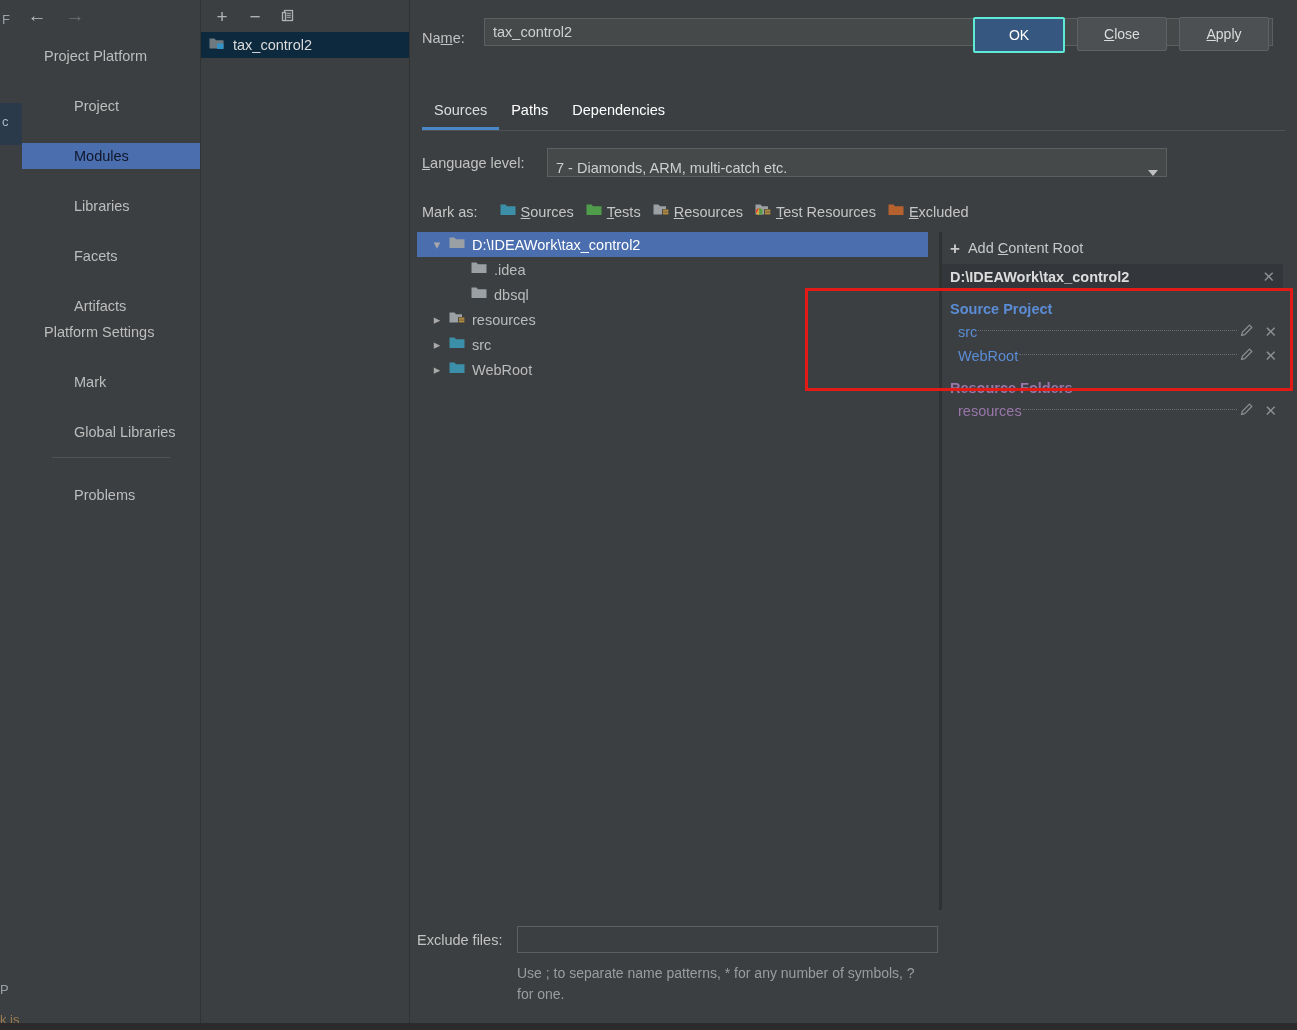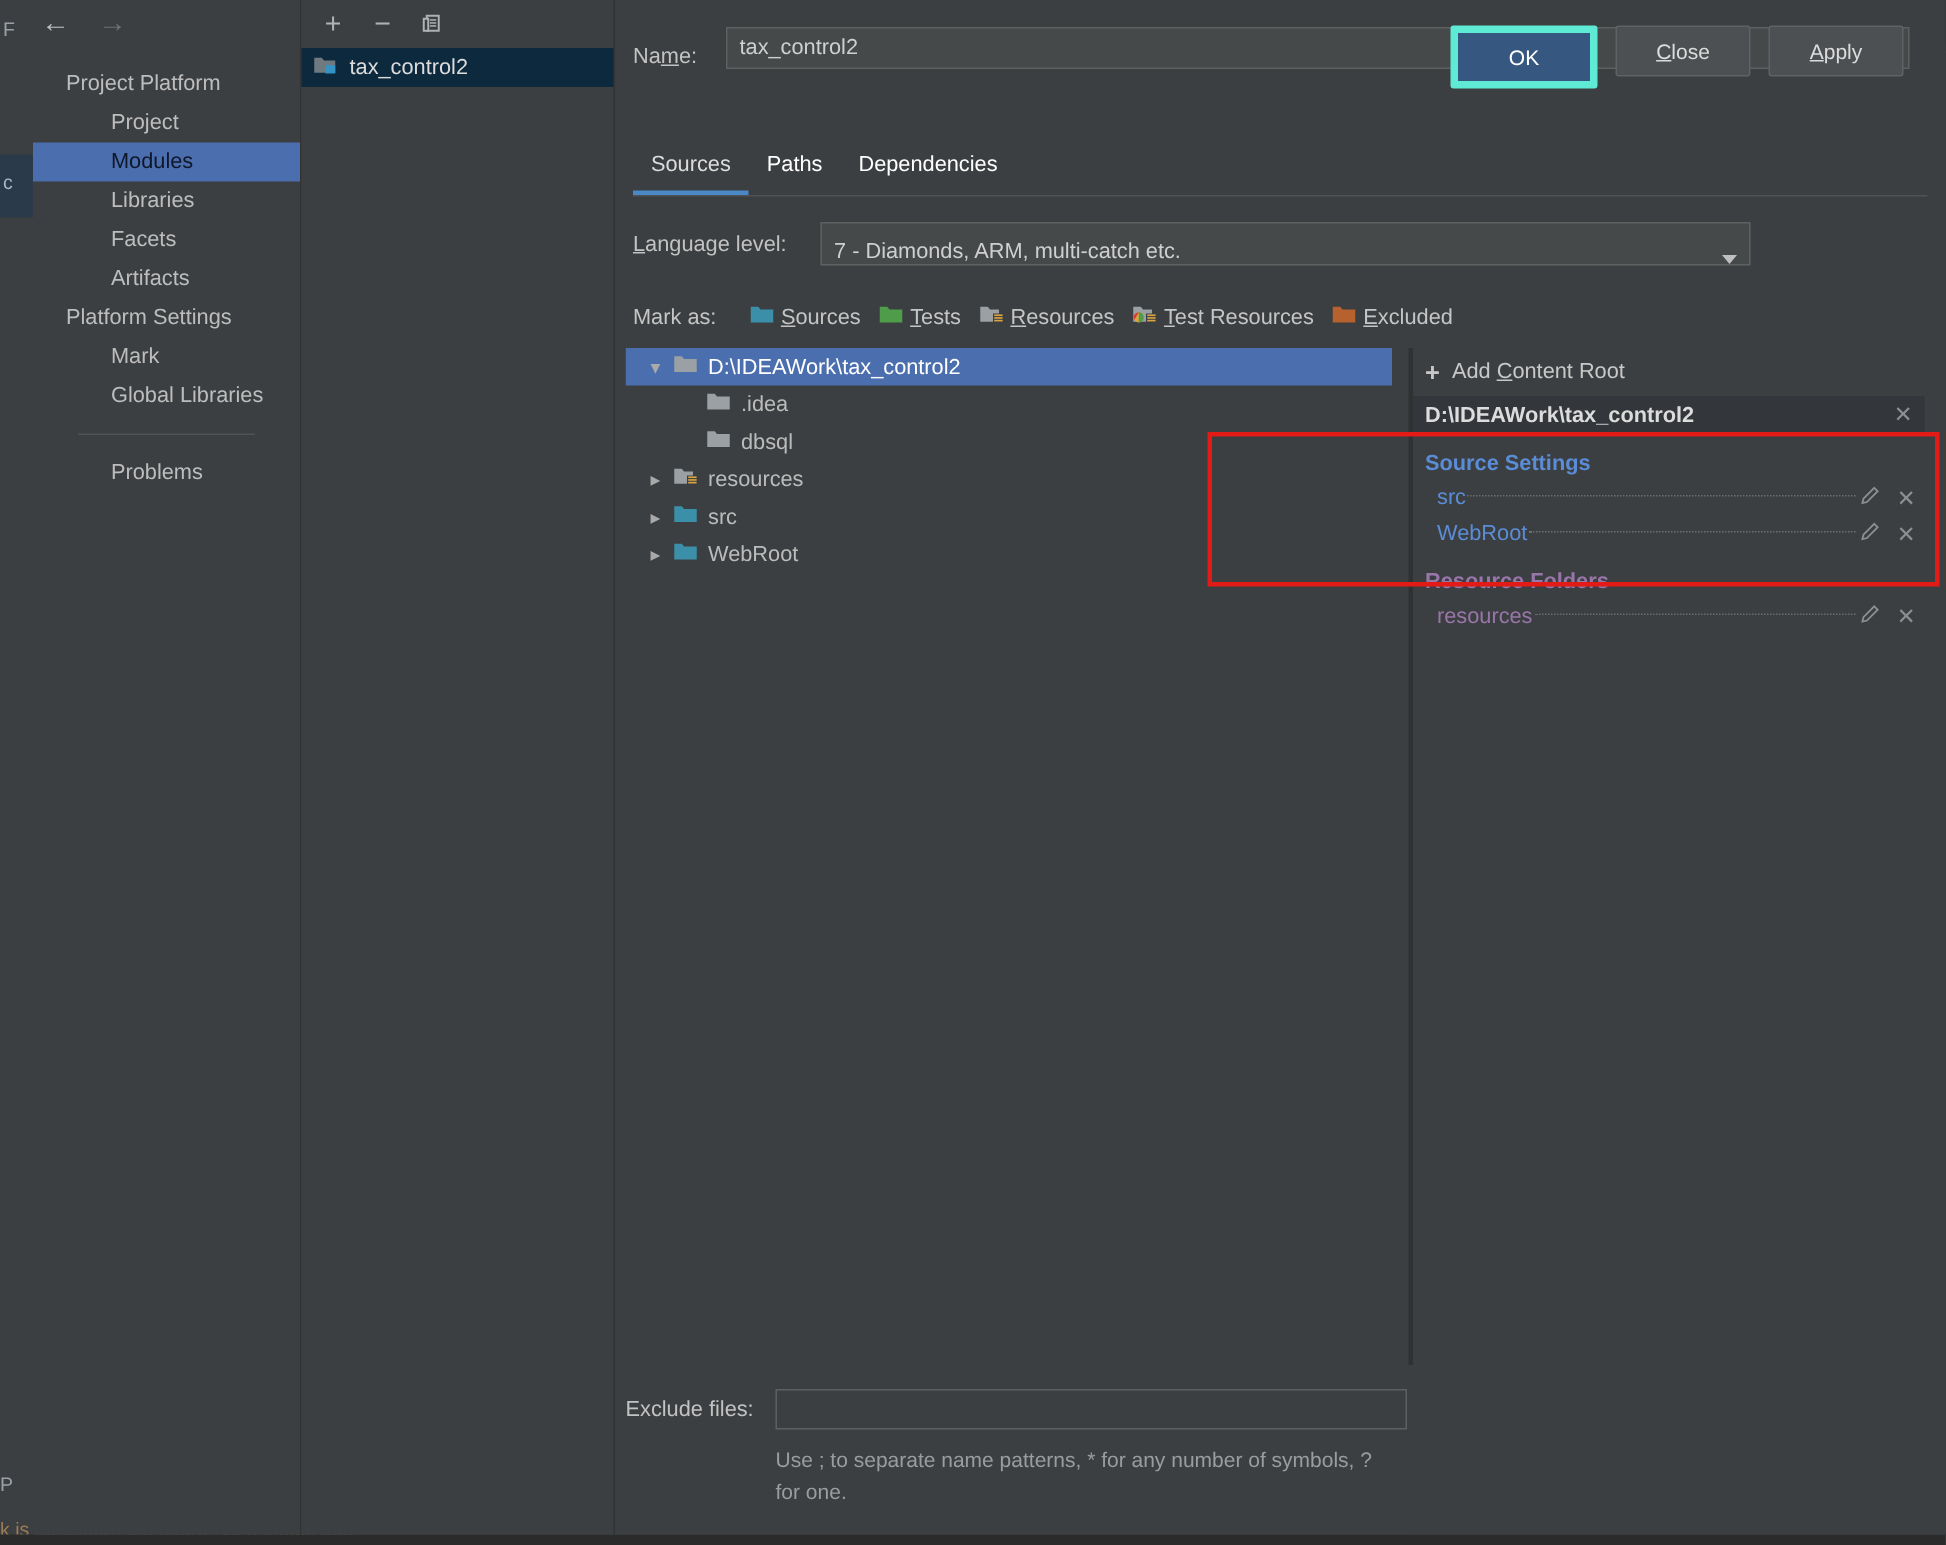--- a/index.html
+++ b/index.html
@@ -48,21 +48,21 @@
     width: 178px; min-width: 178px;
     background: #3c3f41;
     position: relative;
     border-right: 1px solid #323232;
   }
   .nav-arrows { height: 32px; display: flex; align-items: center; padding-left: 4px; gap: 16px; }
   .arrow { font-size: 19px; color: #c0c0c0; width: 22px; text-align: center; }
   .arrow.fwd { color: #6e7274; }
   .nav-list { margin-top: 11px; }
   .nav-group { font-size: 14.5px; color: #bdbdbd; padding: 5px 0 5px 0px; text-indent: 22px; }
-  .nav-item { font-size: 14.5px; color: #bdbdbd; padding: 5px 0 5px 0px; text-indent: 52px; }
+  .nav-item { font-size: 14.5px; color: #bdbdbd; padding: 5px 0 5px 0px; text-indent: 52px; margin-top: 24px; }
   .nav-item.selected { background: #4b6eaf; color: #0f172a; }
   .nav-sep { height: 1px; background: #4f5355; margin: 12px 30px 12px 30px; }
 
   
   .modules-col { width: 208px; min-width: 208px; position: relative; background: #3c3f41; border-right: 1px solid #323232;}
   .mod-toolbar { height: 32px; display: flex; align-items: center; gap: 11px; padding-left: 10px; }
   .tb-btn { width: 22px; height: 22px; display: flex; align-items: center; justify-content: center; color: #afb1b3; font-size: 19px; line-height: 1; }
   .mod-list { background: #3c3f41; }
   .mod-row { height: 26px; display: flex; align-items: center; gap: 7px; padding-left: 8px; font-size: 14.5px; color: #bbbbbb; }
   .mod-row.selected { background: #0d293e; color: #dcdcdc; }
@@ -140,21 +140,21 @@
   .redbox { position: absolute; left: 395px; top: 288px; width: 482px; height: 97px; border: 3px solid #e31b17; pointer-events:none; }
 
   
   .footer { position: relative; height: 66px; min-height: 66px; background: #3c3f41; border-top: 1px solid #323232; }
   .help-btn { position: absolute; left: 18px; top: 19px; width: 29px; height: 29px; border-radius: 50%;
        background: #4e5254; color: #c8c8c8; display:flex; align-items:center; justify-content:center; font-size: 16px; }
   .btns { position: absolute; right: 28px; top: 16px; display: flex; gap: 12px; }
   .btn { min-width: 88px; height: 32px; display:flex; align-items:center; justify-content:center;
       font-size: 14px; color: #dcdcdc; background: #4c5052; border: 1px solid #5e6264; border-radius: 2px; }
   .btn u { text-decoration: underline; }
-  .btn.primary { background: #365880; border: 5px solid #5eead4; color: #ffffff; }
+  .btn.primary { background: #365880; border: 2px solid #5eead4; color: #ffffff; }
 </style>
 </head>
 <body>
 
 <div class="root">
 
   <div class="bg-strip-left">
     <div class="bg-left-text">F</div>
     <div class="bg-left-tab">
       <span>c</span>
@@ -393,21 +393,21 @@
           <div class="add-root">
             <span class="plus-icon">+</span>
             <span>Add <u>C</u>ontent Root</span>
           </div>
 
           <div class="root-header">
             <span class="rh-title">D:\IDEAWork\tax_control2</span>
             <span class="x-icon">✕</span>
           </div>
 
-          <div class="group-title source">Source Settings</div>
+          <div class="group-title source">Source Project</div>
 
           <div class="folder-row">
             <span class="folder-name source">src</span>
             <span class="dotline"></span>
             <span class="pencil">
               <svg width="15" height="15" viewBox="0 0 15 15">
                 <path d="M10.5 2.2 L12.8 4.5 L5.6 11.7 L2.6 12.4 L3.3 9.4 Z" fill="none" stroke="#8d8f91" stroke-width="1.2"></path>
               </svg>
             </span>
             <span class="row-x">✕</span>

